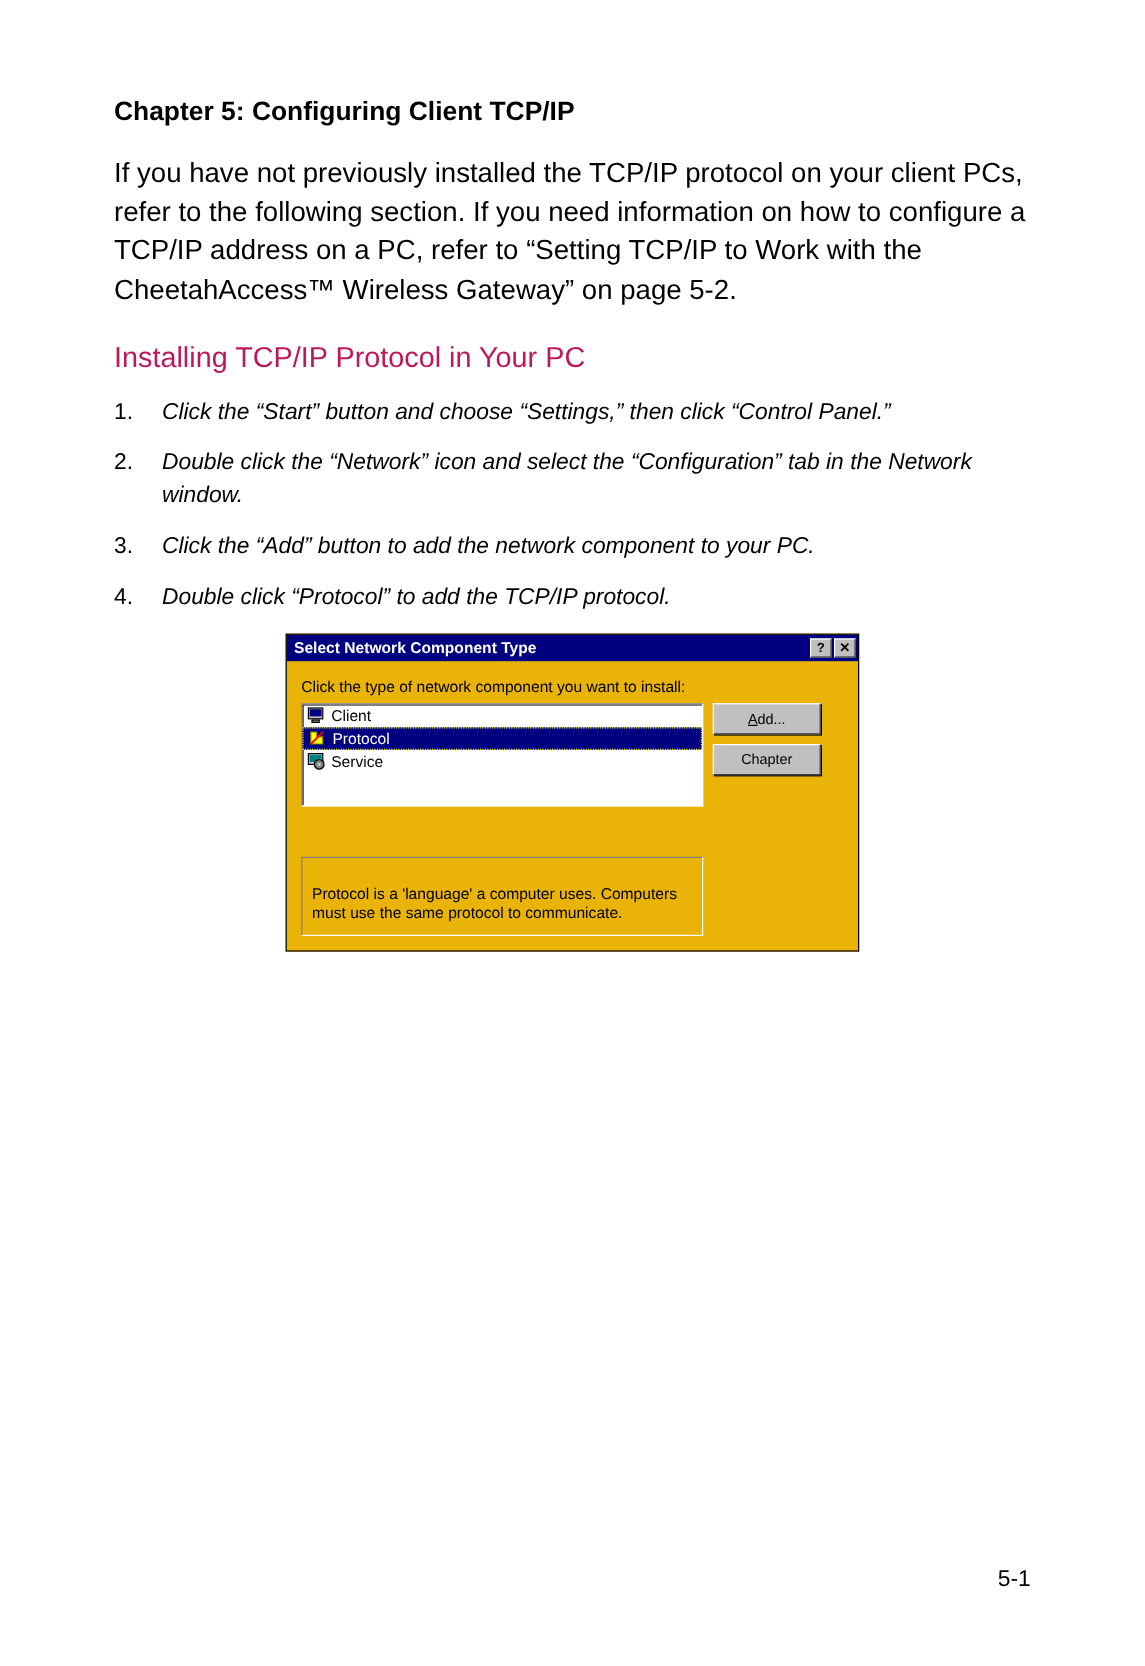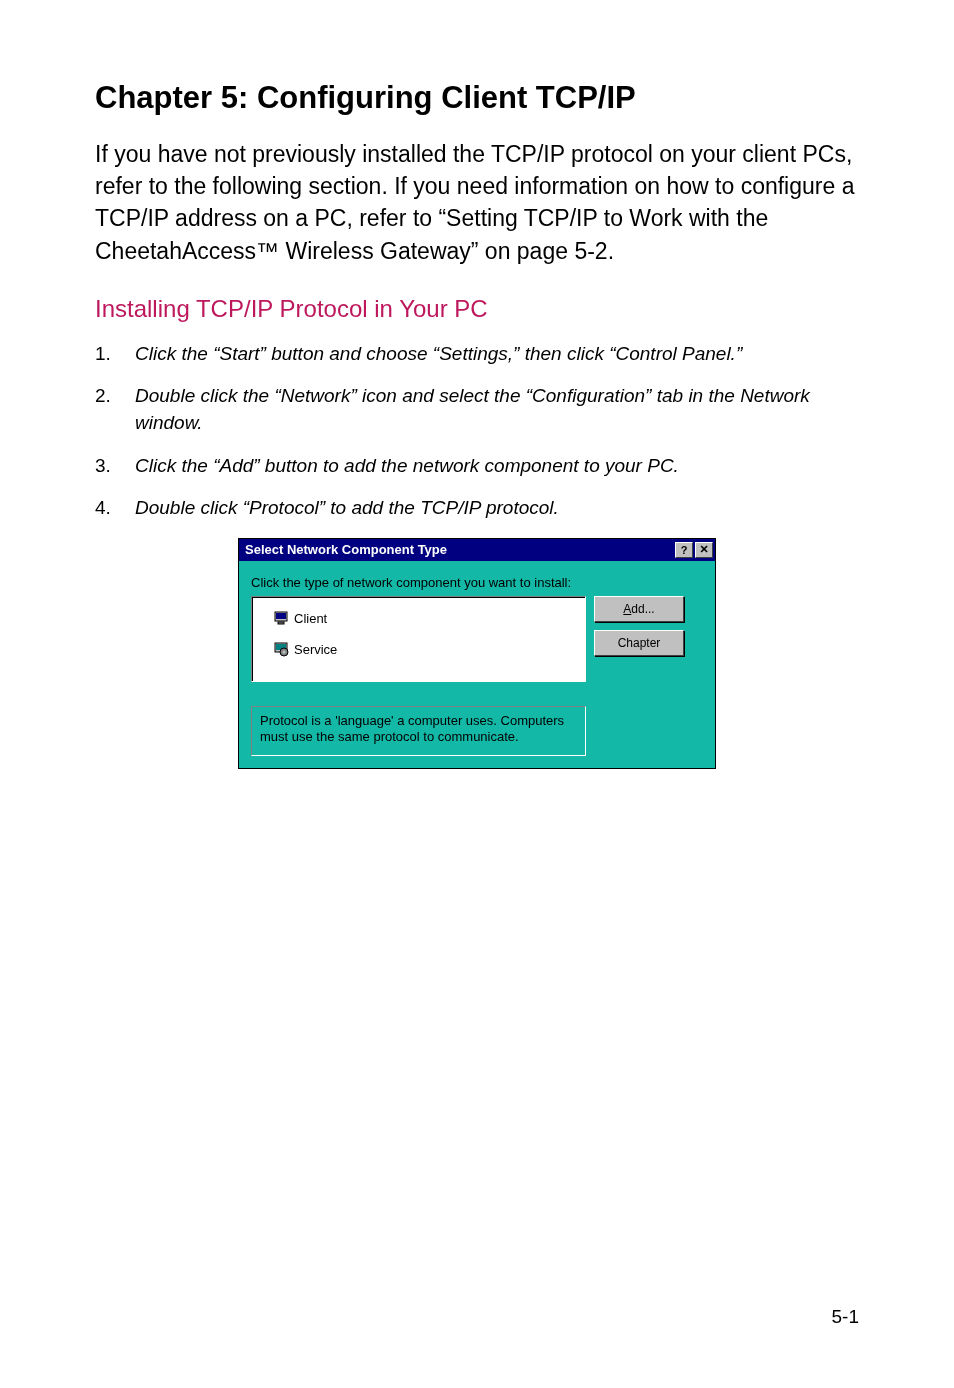--- a/index.html
+++ b/index.html
@@ -9,21 +9,21 @@
     }
     body {
       font-family: Arial, Helvetica, sans-serif;
       background: #fff;
       width: 954px;
       height: 1388px;
       padding: 80px 95px 60px 95px;
       position: relative;
     }
     .chapter-title {
-      font-size: 31px;
+      font-size: 22px;
       font-weight: bold;
       margin-bottom: 22px;
       color: #000;
     }
     .intro-text {
       font-size: 23px;
       line-height: 1.4;
       color: #000;
       margin-bottom: 28px;
     }
@@ -49,21 +49,21 @@
       font-style: italic;
     }
     .dialog-wrapper {
       display: flex;
       justify-content: center;
       margin-top: 12px;
     }
     .dialog {
       width: 478px;
       border: 1px solid #000;
-      background: #14b8a6;
+      background: #eab308;
       font-family: "MS Sans Serif", Tahoma, sans-serif;
     }
     .titlebar {
       background: #000080;
       color: #fff;
       display: flex;
       align-items: center;
       justify-content: space-between;
       height: 22px;
       padding: 0 2px 0 4px;
@@ -115,24 +115,23 @@
       border-left: 1px solid #808080;
       border-right: 1px solid #fff;
       border-bottom: 1px solid #fff;
       box-shadow: inset 1px 1px 0 #000;
       overflow: hidden;
     }
     .list-entry {
       display: flex;
       align-items: center;
       height: 19px;
-      padding-left: 20px;
+      padding-left: 2px;
       font-size: 13px;
       gap: 4px;
-      margin-top: 12px;
     }
     .list-entry-selected {
       background: #000080;
       color: #fff;
       border: 1px dotted #ffff00;
     }
     .entry-icon {
       width: 18px;
       height: 16px;
       display: inline-flex;
@@ -157,26 +156,26 @@
       font-size: 12px;
       color: #000;
       display: flex;
       align-items: center;
       justify-content: center;
     }
     .win-btn .ul {
       text-decoration: underline;
     }
     .desc-box {
-      margin-top: 24px;
+      margin-top: 42px;
       width: 335px;
       border: 1px solid #808080;
       border-right-color: #fff;
       border-bottom-color: #fff;
-      padding: 6px 8px 10px 8px;
+      padding: 22px 8px 10px 8px;
       font-size: 13px;
       color: #000;
       line-height: 1.25;
     }
     .page-num {
       position: absolute;
       bottom: 60px;
       right: 95px;
       font-size: 19px;
       color: #000;
@@ -226,20 +225,29 @@
           <div class="list-entry">
             <span class="entry-icon">
               <svg width="16" height="16" viewBox="0 0 16 16">
                   <rect x="2" y="2" width="12" height="9" fill="#c0c0c0" stroke="#000"></rect>
                   <rect x="3" y="3" width="10" height="6" fill="#000080"></rect>
                   <rect x="5" y="12" width="6" height="2" fill="#808080" stroke="#000"></rect>
                 </svg>
             </span>
             <span>Client</span>
           </div>
+          <div class="list-entry list-entry-selected">
+            <span class="entry-icon">
+              <svg width="16" height="16" viewBox="0 0 16 16">
+                  <path d="M3 3 L8 3 L8 7 L13 7 L13 13 L3 13 Z" fill="#ffff00" stroke="#808000"></path>
+                  <line x1="3" y1="13" x2="13" y2="3" stroke="#ff0000" stroke-width="1.5"></line>
+                </svg>
+            </span>
+            <span>Protocol</span>
+          </div>
           <div class="list-entry">
             <span class="entry-icon">
               <svg width="16" height="16" viewBox="0 0 16 16">
                   <rect x="2" y="2" width="12" height="9" fill="#c0c0c0" stroke="#000"></rect>
                   <rect x="3" y="3" width="10" height="6" fill="#008080"></rect>
                   <circle cx="11" cy="11" r="4" fill="#808080" stroke="#000"></circle>
                   <circle cx="11" cy="11" r="1.5" fill="#c0c0c0"></circle>
                 </svg>
             </span>
             <span>Service</span>

